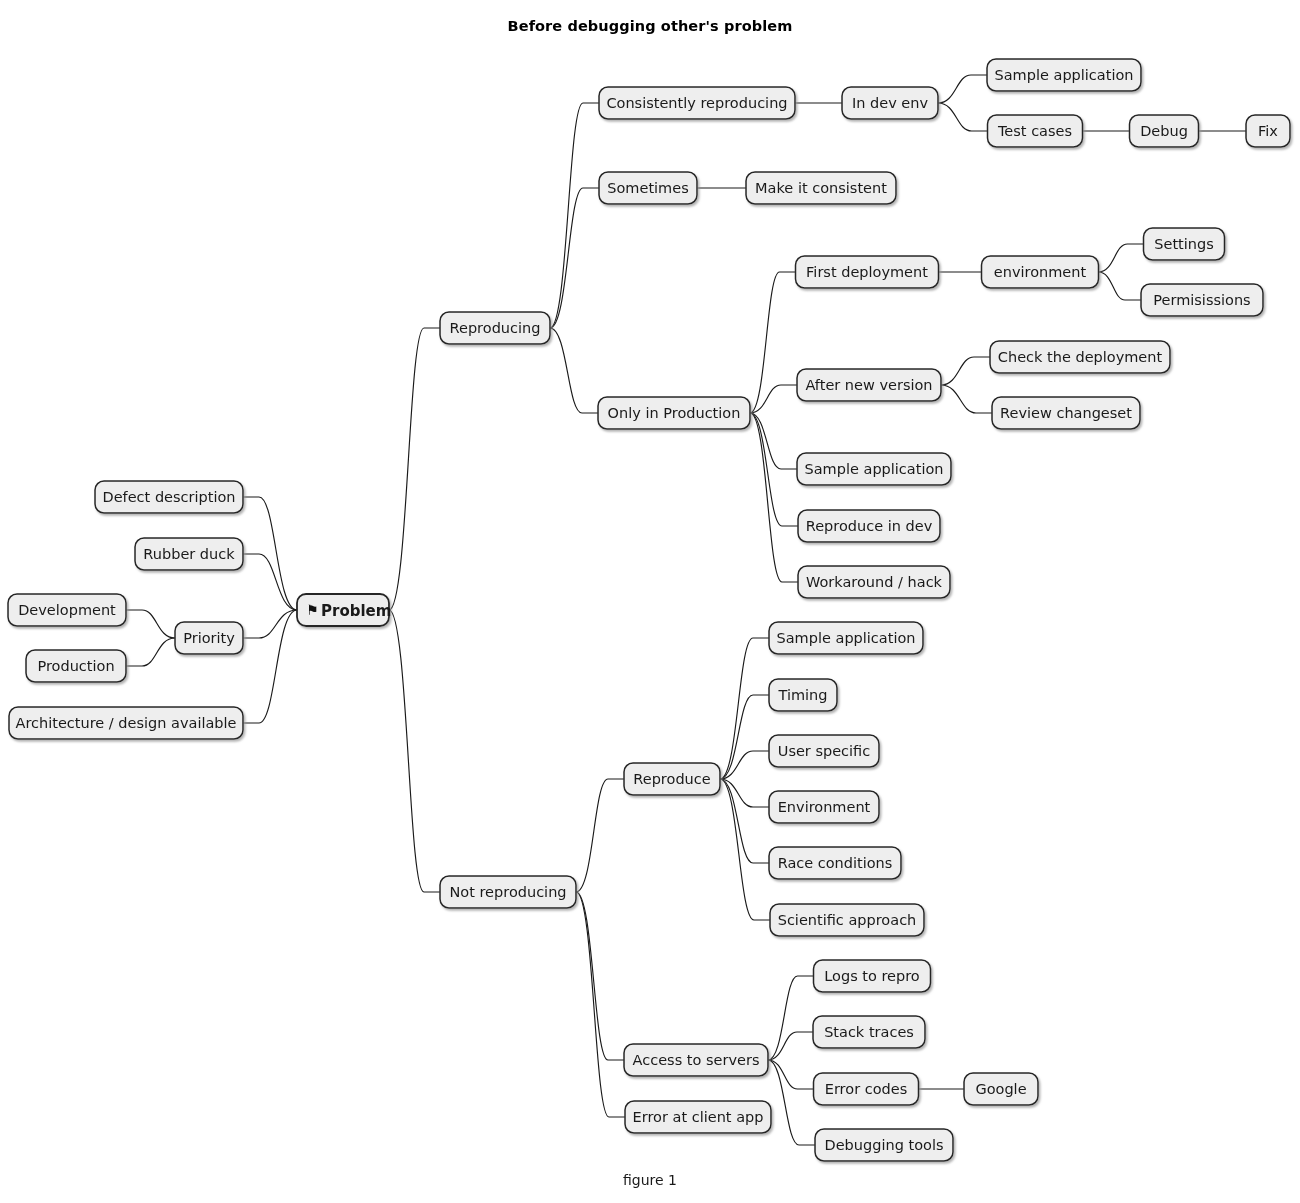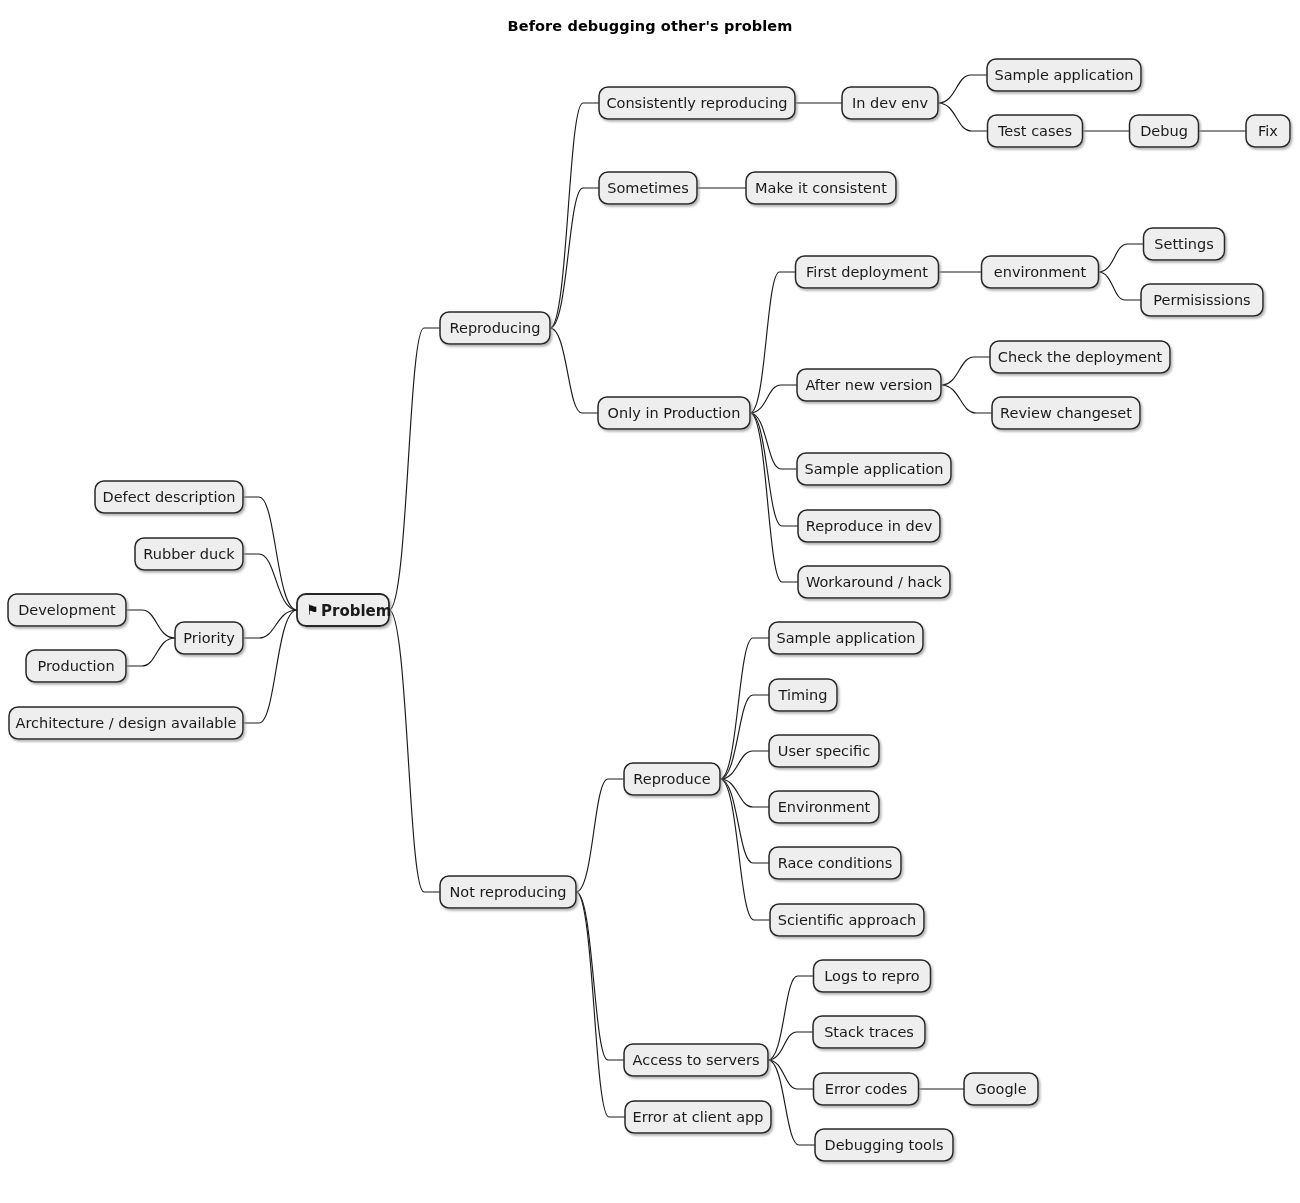--- a/index.html
+++ b/index.html
@@ -302,14 +302,15 @@
           <text class="mm-node-label" x="698" y="1118" text-anchor="middle">Error at client app</text>
         </g>
         <g>
           <rect class="mm-node-rect is-root" x="297" y="594" width="92" height="32" rx="9" ry="9" filter="url(#nodeShadow)"></rect>
           <text class="mm-flag" x="306" y="611" text-anchor="start">⚑</text>
           <text class="mm-node-label is-root" x="321" y="611" text-anchor="start">Problem</text>
         </g>
       </g>
   </svg>
 
+  <div class="figure-caption">figure 1</div>
 
 </div>
 
 </body></html>

